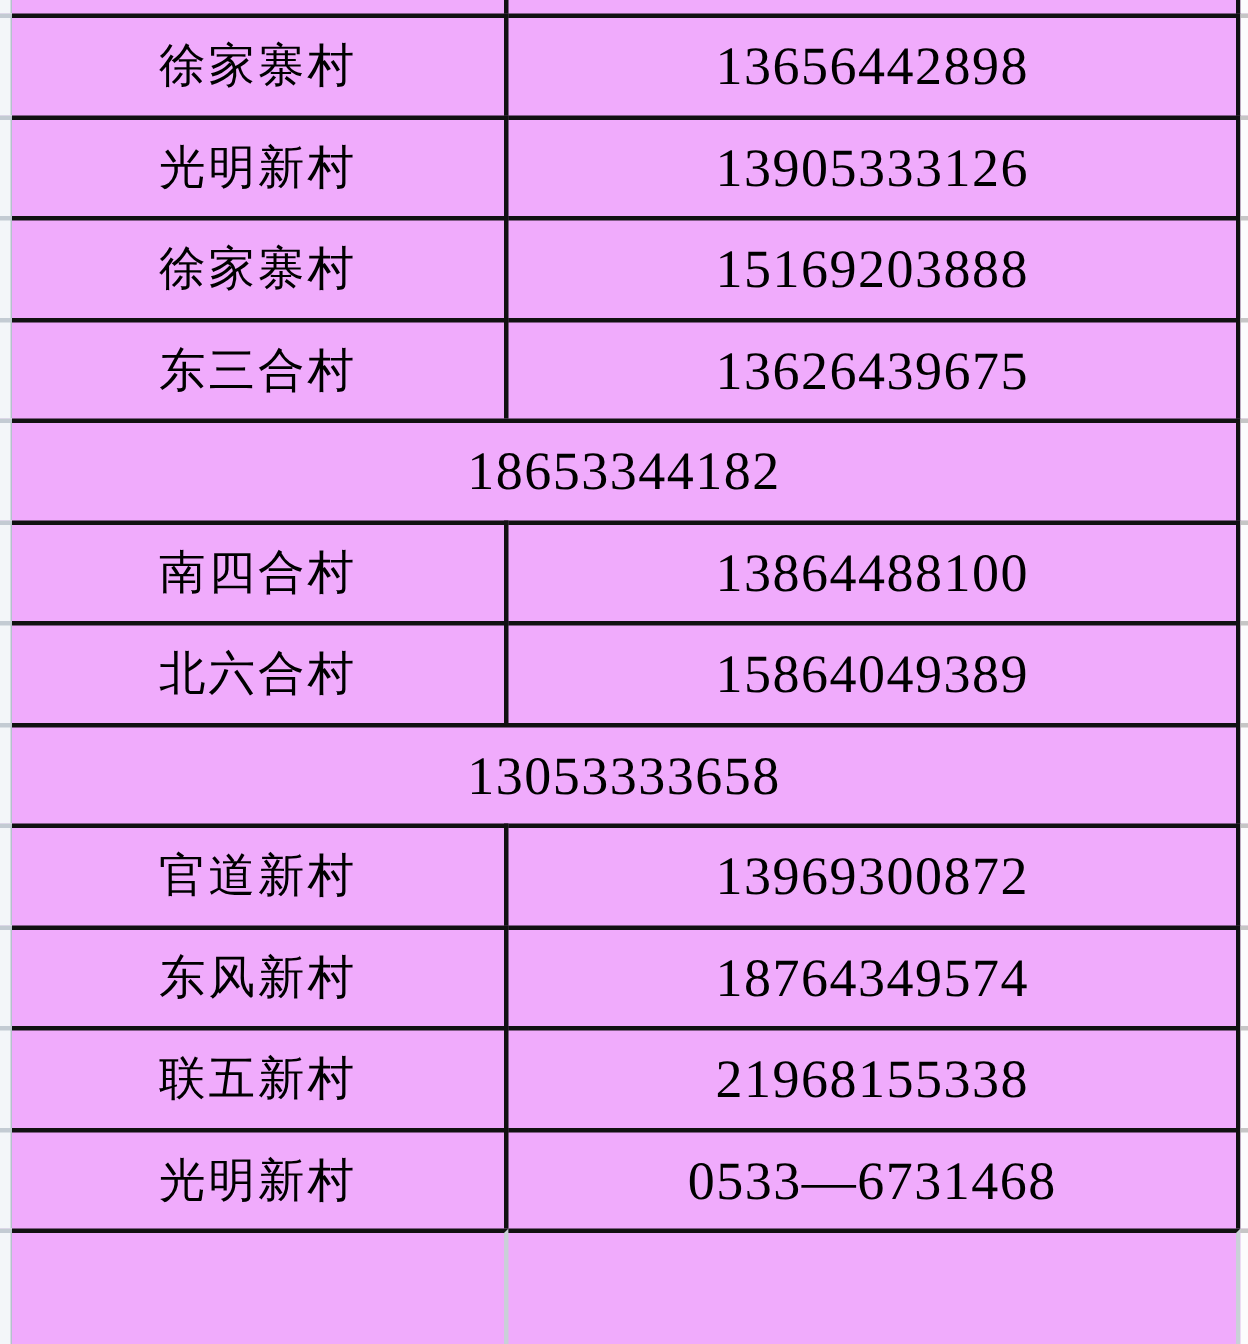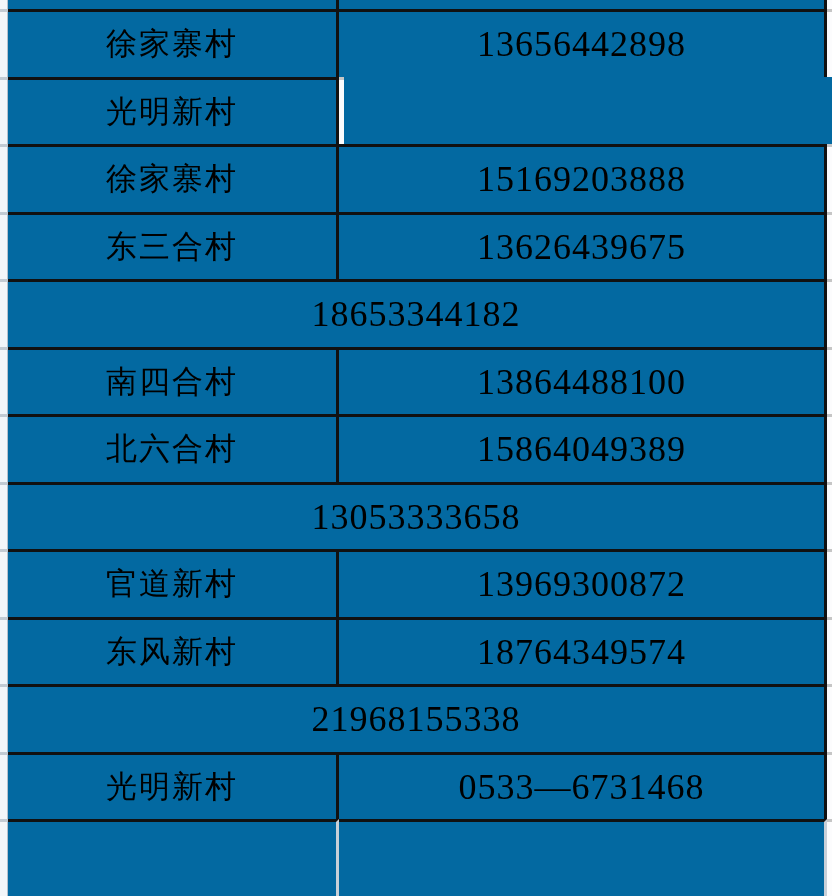--- a/index.html
+++ b/index.html
@@ -6,21 +6,21 @@
     margin: 0;
     padding: 0;
     background: #fdfdfd;
   }
   .page {
     width: 832px;
     height: 896px;
     overflow: hidden;
     display: flex;
     flex-direction: column;
-    background: #0369a1;
+    background: #f0abfc;
     font-family: "Liberation Serif", "DejaVu Serif", serif;
     color: #000;
   }
   .trow {
     display: flex;
     flex: 0 0 auto;
     height: 67.5px;
   }
   .trow.partial-top { height: 9px; }
   .trow.partial-bottom { height: auto; flex: 1 1 auto; }
@@ -83,20 +83,21 @@
   <div class="trow">
     <div class="cell c-edge"></div>
     <div class="cell c-name">徐家寨村</div>
     <div class="cell c-phone">13656442898</div>
     <div class="cell c-sliver"></div>
   </div>
 
   <div class="trow">
     <div class="cell c-edge"></div>
     <div class="cell c-name">光明新村</div>
+    <div class="cell c-phone">13905333126</div>
     <div class="cell c-sliver"></div>
   </div>
 
   <div class="trow">
     <div class="cell c-edge"></div>
     <div class="cell c-name">徐家寨村</div>
     <div class="cell c-phone">15169203888</div>
     <div class="cell c-sliver"></div>
   </div>
 
@@ -143,20 +144,21 @@
 
   <div class="trow">
     <div class="cell c-edge"></div>
     <div class="cell c-name">东风新村</div>
     <div class="cell c-phone">18764349574</div>
     <div class="cell c-sliver"></div>
   </div>
 
   <div class="trow">
     <div class="cell c-edge"></div>
+    <div class="cell c-name">联五新村</div>
     <div class="cell c-phone">21968155338</div>
     <div class="cell c-sliver"></div>
   </div>
 
   <div class="trow">
     <div class="cell c-edge"></div>
     <div class="cell c-name">光明新村</div>
     <div class="cell c-phone">0533—6731468</div>
     <div class="cell c-sliver"></div>
   </div>

